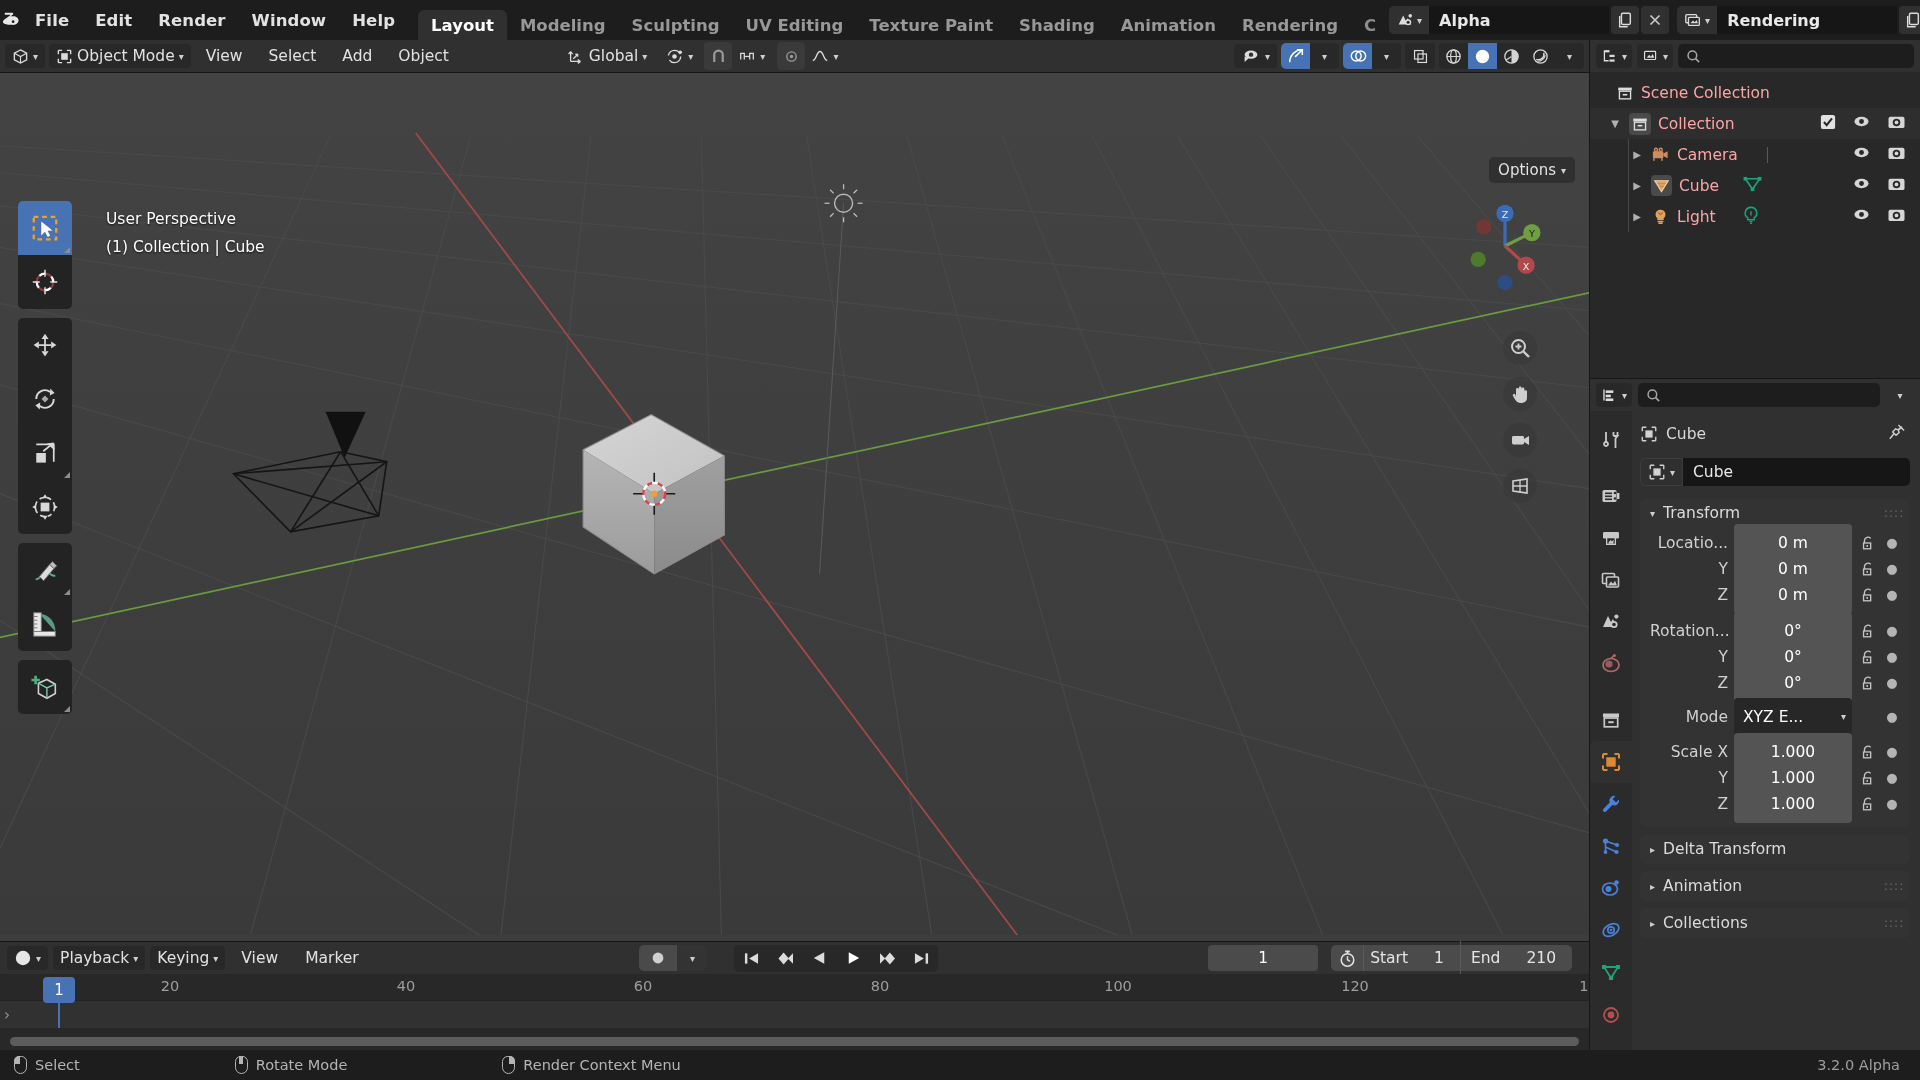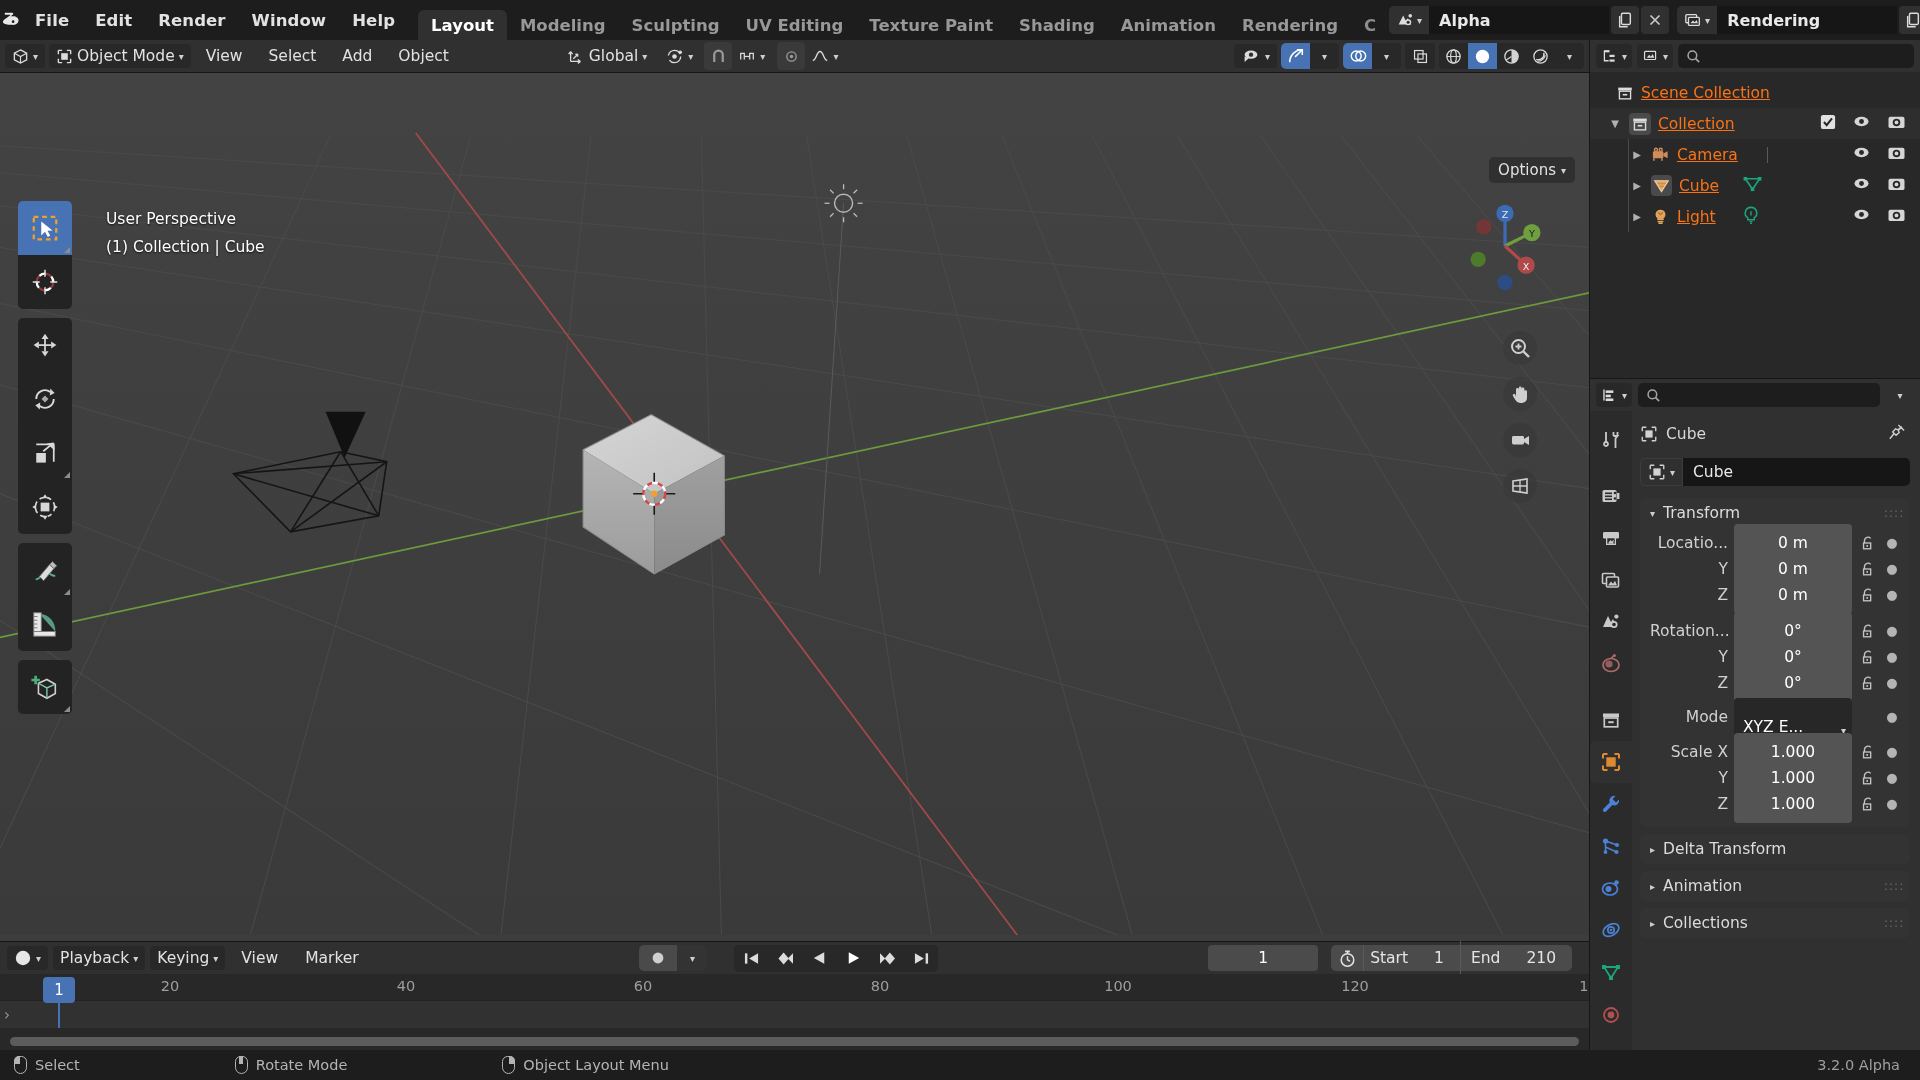--- a/index.html
+++ b/index.html
@@ -136,21 +136,21 @@
   .outliner { flex: 0 0 370px; display: flex; flex-direction: column; background: #282828; }
   .ol-header { height: 32px; background: #303030; display: flex; align-items: center; padding: 0 6px; gap: 5px; }
   .ol-search {
     flex: 1 1 auto; height: 24px; background: #1d1d1d; border-radius: 5px;
     display: flex; align-items: center; padding: 0 8px; gap: 6px;
   }
   .ol-body { flex: 1 1 auto; padding-top: 5px; font-size: 15.5px; overflow: hidden; }
   .ol-row { display: flex; align-items: center; height: 31px; padding-left: 26px; gap: 7px; position: relative; }
   .ol-row.hl { background: #2e2e2e; }
   .ol-disc { width: 14px; display: flex; align-items: center; justify-content: center; color: #b0b0b0; font-size: 10px; }
-  .ol-label { color: #f97316; text-decoration: underline; }
+  .ol-label { color: #fca5a5; }
   .ol-right { margin-left: auto; display: flex; align-items: center; gap: 16px; padding-right: 14px; }
   .ol-treeline { position: absolute; left: 38px; top: 0; bottom: 0; width: 1px; background: #4a4a4a; }
 
   
   .props { flex: 1 1 auto; display: flex; flex-direction: column; background: #303030; min-height: 0; }
   .props-header { height: 32px; background: #303030; display: flex; align-items: center; padding: 0 6px; gap: 6px; }
   .props-search {
     flex: 1 1 auto; height: 24px; background: #1d1d1d; border-radius: 5px;
     display: flex; align-items: center; padding: 0 8px; gap: 6px;
   }
@@ -178,21 +178,21 @@
     font-size: 15.5px; color: #dcdcdc;
   }
   .grip { margin-left: auto; color: #6a6a6a; font-size: 12px; letter-spacing: 1px; line-height: 7px; width: 16px;}
   .panel-body { padding: 2px 10px 10px 10px; }
   .frow { display: flex; align-items: center; height: 25px; margin-bottom: 1px; gap: 6px; }
   .flabel { width: 78px; text-align: right; font-size: 15.5px; color: #d0d0d0; white-space: nowrap; overflow: hidden; }
   .fval {
     flex: 1 1 auto; height: 38px; background: #545454; border-radius: 4px;
     display: flex; align-items: center; justify-content: center; font-size: 15.5px; color: #ffffff;
   }
-  .fval.dark { background: #272727; justify-content: flex-start; padding-left: 9px; align-items: flex-end; }
+  .fval.dark { background: #272727; justify-content: flex-start; padding-left: 9px; }
   .fval.dark .vcaret { margin-left: auto; padding-right: 6px; }
   .flock { width: 20px; display: flex; align-items: center; justify-content: center; }
   .fdot { width: 16px; display: flex; align-items: center; justify-content: center; color: #b4b4b4; font-size: 13px; }
   .closed-panel {
     background: #333333; border-radius: 6px; height: 30px; display: flex; align-items: center;
     gap: 8px; padding: 0 10px; font-size: 15.5px; color: #dcdcdc; margin-bottom: 7px;
   }
 
   
   .statusbar {
@@ -1315,17 +1315,17 @@
       <span>Select</span>
     </div>
     <div class="sb-gap"></div>
     <div class="sb-item">
       <span class="mouse-ico m"></span>
       <span>Rotate Mode</span>
     </div>
     <div class="sb-gap"></div>
     <div class="sb-item">
       <span class="mouse-ico r"></span>
-      <span>Object Layout Menu</span>
+      <span>Render Context Menu</span>
     </div>
     <div class="sb-right">3.2.0 Alpha</div>
   </div>
 </div>
 
 </body></html>

